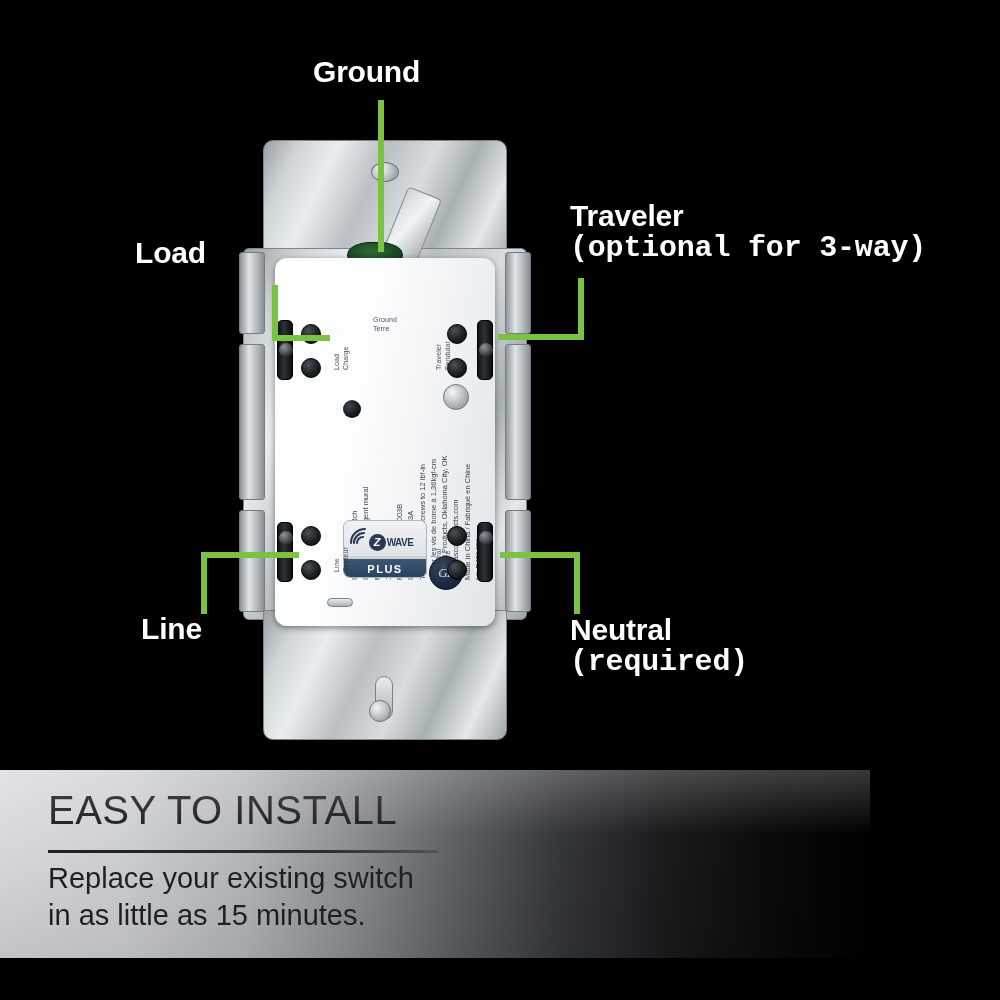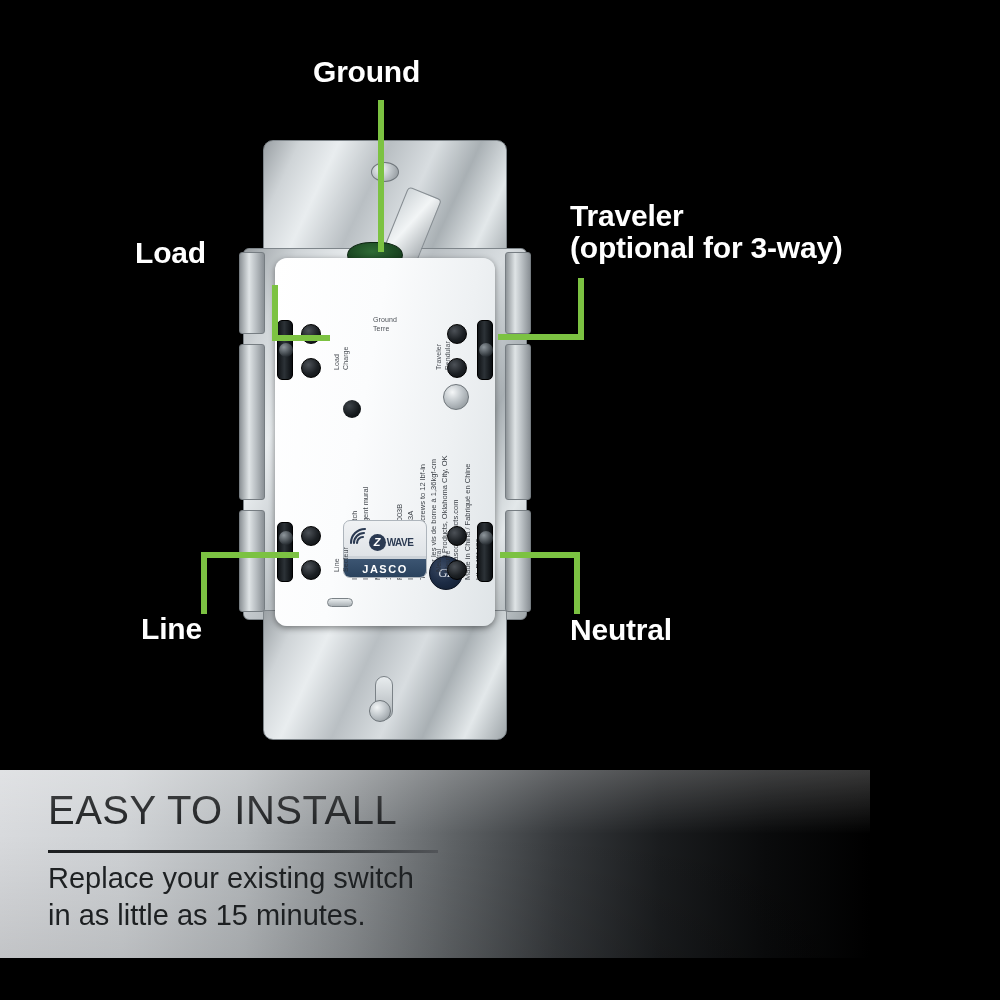--- a/index.html
+++ b/index.html
@@ -20,21 +20,21 @@
   .callout {
     position: absolute;
     color: #ffffff;
     font-weight: bold;
     font-size: 30px;
     line-height: 1.08;
     letter-spacing: -0.2px;
     white-space: nowrap;
     text-shadow: 0 0 3px rgba(0,0,0,.9);
   }
-  .callout .sub { display: block; }
+  .callout .sub { display: block; font-family: Liberation Mono, monospace; }
 
   
   .leader { position: absolute; background: #7cc242; }
   .leader.v { width: 6px; }
   .leader.h { height: 6px; }
 
   
   #device {
     position: absolute;
     left: 235px; top: 140px;
@@ -357,21 +357,21 @@
           <svg class="zw-arcs" viewBox="0 0 24 20">
             <path d="M2 17 A14 14 0 0 1 16 3" stroke="#2b3a52" stroke-width="2.1" fill="none" stroke-linecap="round"></path>
             <path d="M5 17 A10 10 0 0 1 15 7" stroke="#2b3a52" stroke-width="2.1" fill="none" stroke-linecap="round"></path>
             <path d="M8 17 A6 6 0 0 1 14 11" stroke="#2b3a52" stroke-width="2.1" fill="none" stroke-linecap="round"></path>
           </svg>
           <div class="zw-mark">
             <span class="zw-z">Z</span>
             <span class="zw-word">WAVE</span>
           </div>
         </div>
-        <div class="zw-bot">JASCO</div>
+        <div class="zw-bot">PLUS</div>
       </div>
 
       <div class="clamp" style="left:2px; top:264px;">
         <div class="clamp-ring" style="left:1px; top:8px;"></div>
       </div>
       <div class="term" style="left:26px; top:268px;"></div>
       <div class="term" style="left:26px; top:302px;"></div>
       <div class="micro rot" style="left:58px; top:314px;">
         <span>Line</span><br>
         <span>Secteur</span>
@@ -417,20 +417,21 @@
     <span>Traveler</span>
     <span class="sub">(optional for 3-way)</span>
   </div>
 
   <div class="callout" id="cl-line" style="left:141px; top:613px;">
     <span>Line</span>
   </div>
 
   <div class="callout" id="cl-neutral" style="left:570px; top:614px;">
     <span>Neutral</span>
+    <span class="sub">(required)</span>
   </div>
 
   <div id="banner">
     <div id="banner-title">EASY TO INSTALL</div>
     <div id="banner-rule"></div>
     <div id="banner-sub">
       <span>Replace your existing switch</span>
       <span class="l2">in as little as 15 minutes.</span>
     </div>
   </div>

